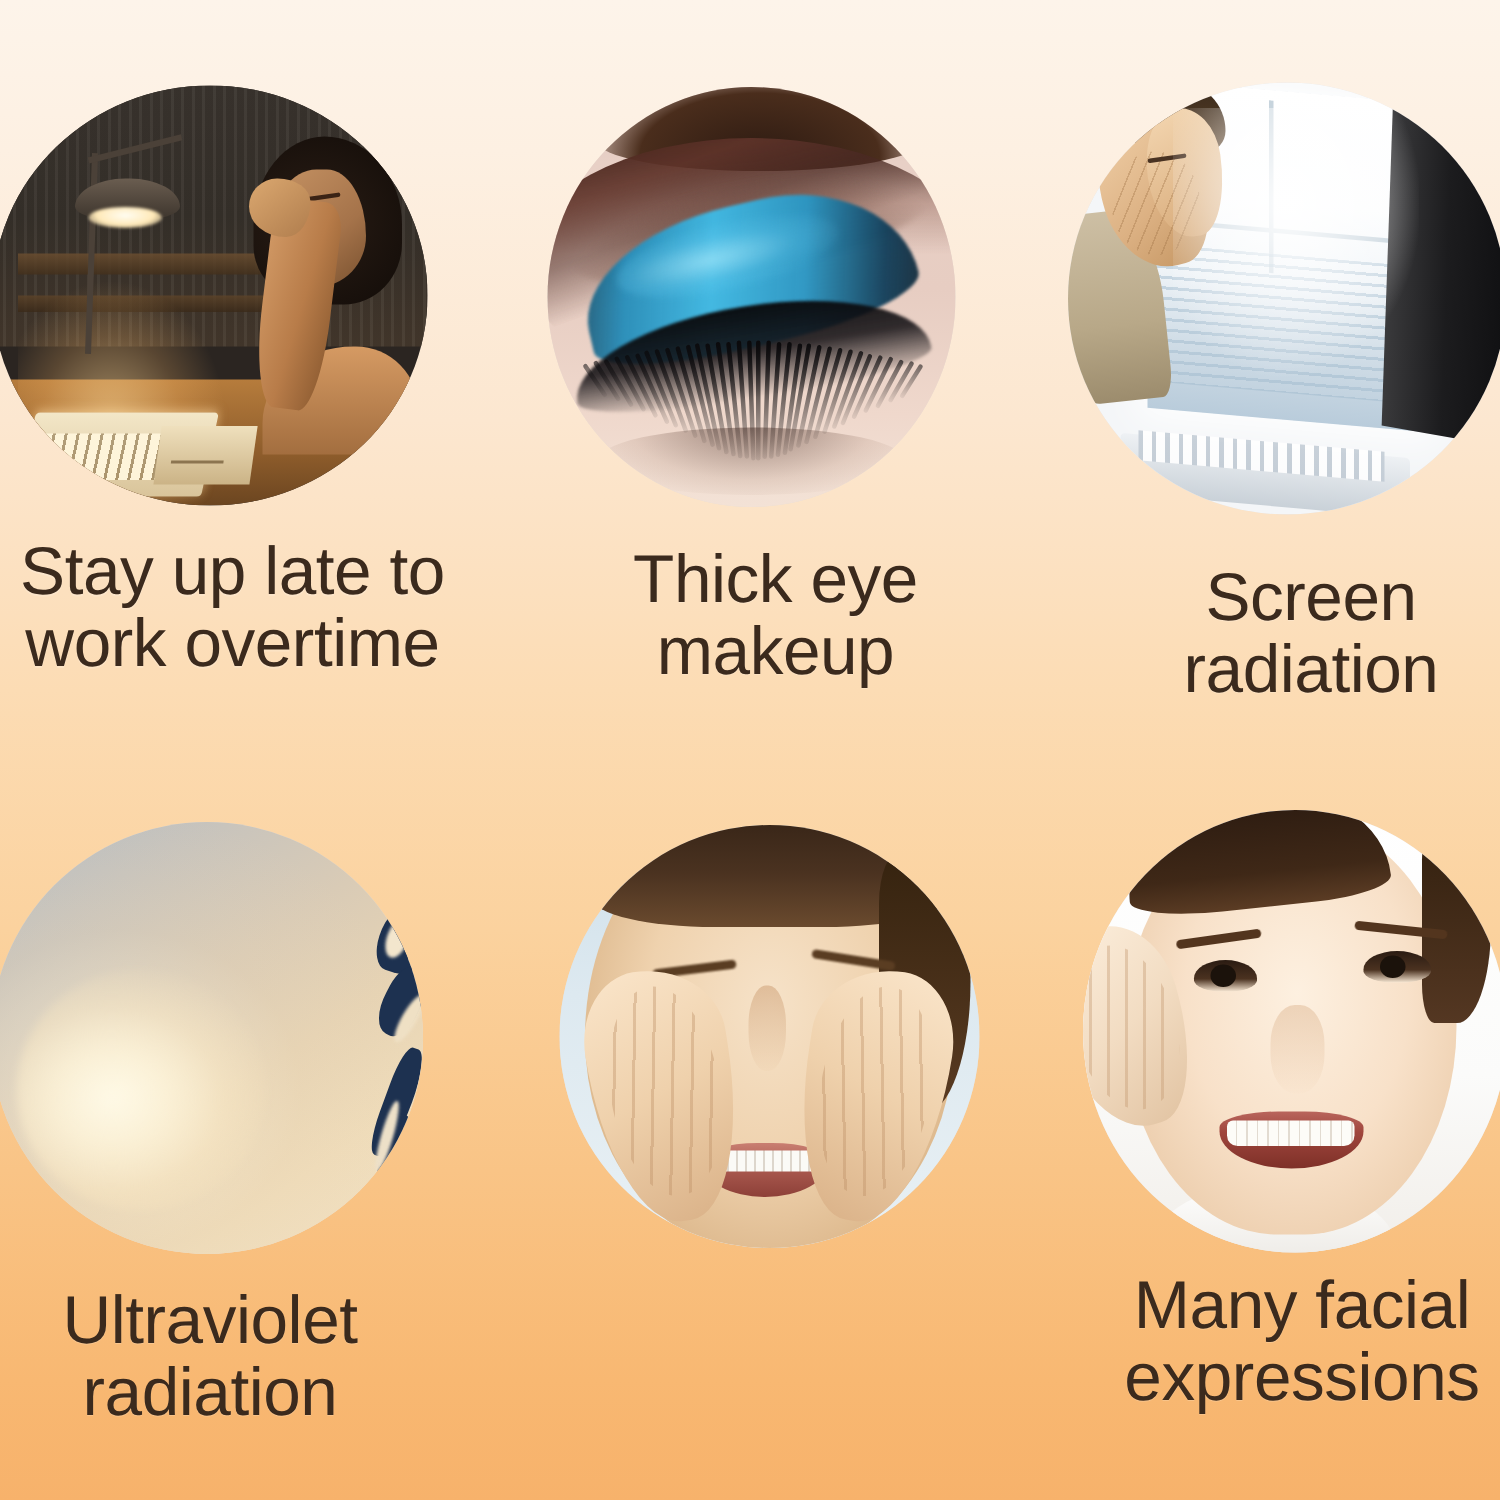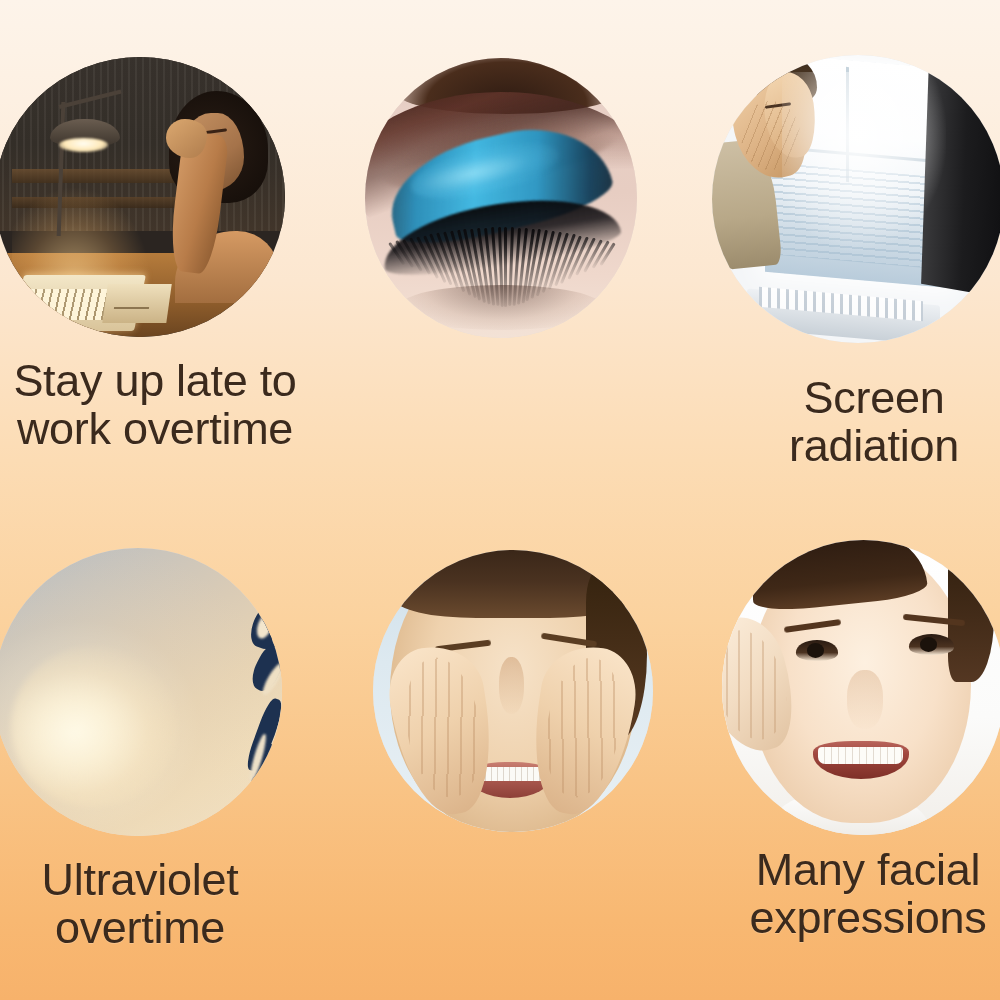--- a/index.html
+++ b/index.html
@@ -384,20 +384,22 @@
           <i style="left: 82.7576%; height: 50.7442px; bottom: 34.9216%; transform: rotate(22deg); opacity: 0.76;"></i>
           <i style="left: 85.6061%; height: 46.0698px; bottom: 38.9035%; transform: rotate(24deg); opacity: 0.72;"></i>
           <i style="left: 88.4545%; height: 41.2136px; bottom: 43.0403%; transform: rotate(26deg); opacity: 0.68;"></i>
           <i style="left: 91.303%; height: 36.2196px; bottom: 47.2944%; transform: rotate(28deg); opacity: 0.64;"></i>
           <i style="left: 94.1515%; height: 31.133px; bottom: 51.6274%; transform: rotate(30deg); opacity: 0.59;"></i>
           <i style="left: 97%; height: 26px; bottom: 56%; transform: rotate(32deg); opacity: 0.55;"></i>
         </div>
       <div class="s2-lower"></div>
     </div>
   </div>
+  <div class="caption" id="c2">Thick eye
+makeup</div>
 
   <div class="photo" id="p3">
     <div class="scene">
       <div class="s3-bg"></div>
       <div class="s3-screen"></div>
       <div class="s3-winframe1"></div>
       <div class="s3-winframe2"></div>
       <div class="s3-blinds"></div>
       <div class="s3-lid"></div>
       <div class="s3-base"></div>
@@ -425,21 +427,21 @@
         <b class="s4-b3"></b>
         <b class="s4-b4"></b>
         <b class="s4-b5"></b>
         <div class="s4-hi"></div>
         <div class="s4-hi2"></div>
         <div class="s4-hi3"></div>
       </div>
     </div>
   </div>
   <div class="caption" id="c4">Ultraviolet
-overtime</div>
+radiation</div>
 
   <div class="photo" id="p5">
     <div class="scene">
       <div class="s5-bg"></div>
       <div class="s5-face"></div>
       <div class="s5-hair"></div>
       <div class="s5-hairR"></div>
       <div class="s5-brow1"></div>
       <div class="s5-brow2"></div>
       <div class="s5-nose"></div>

